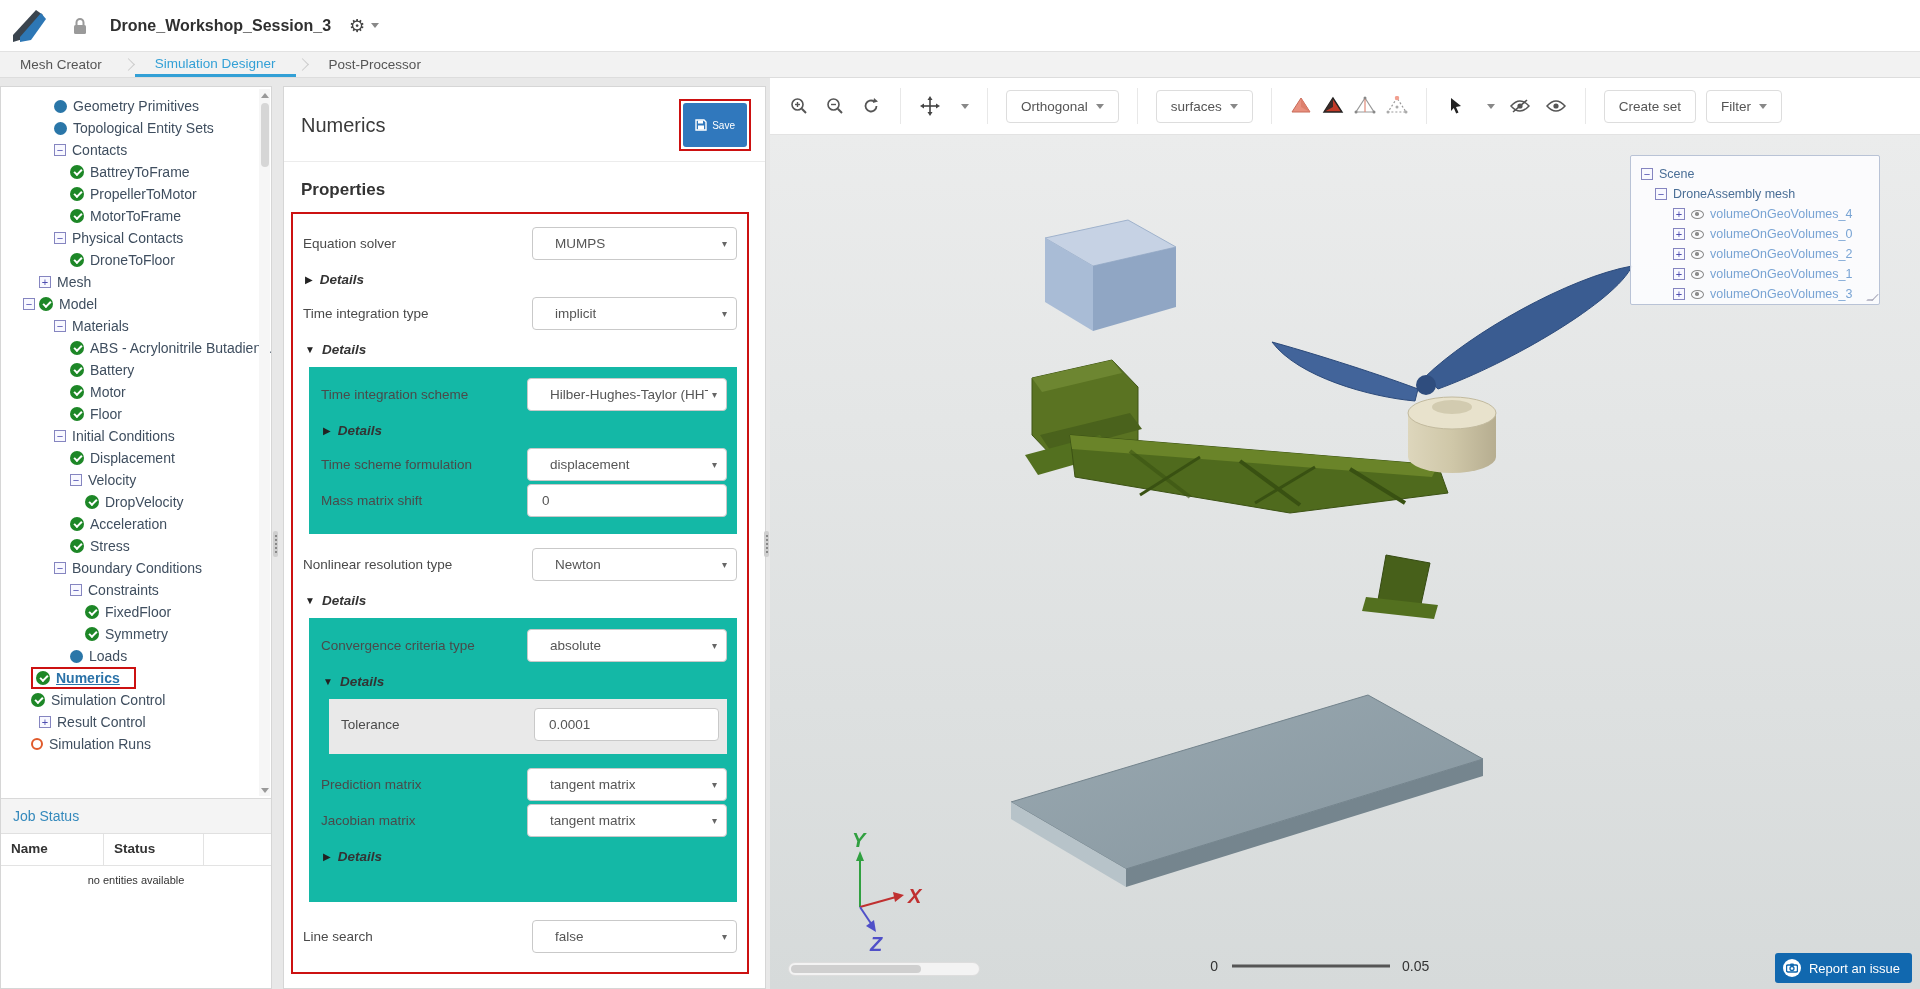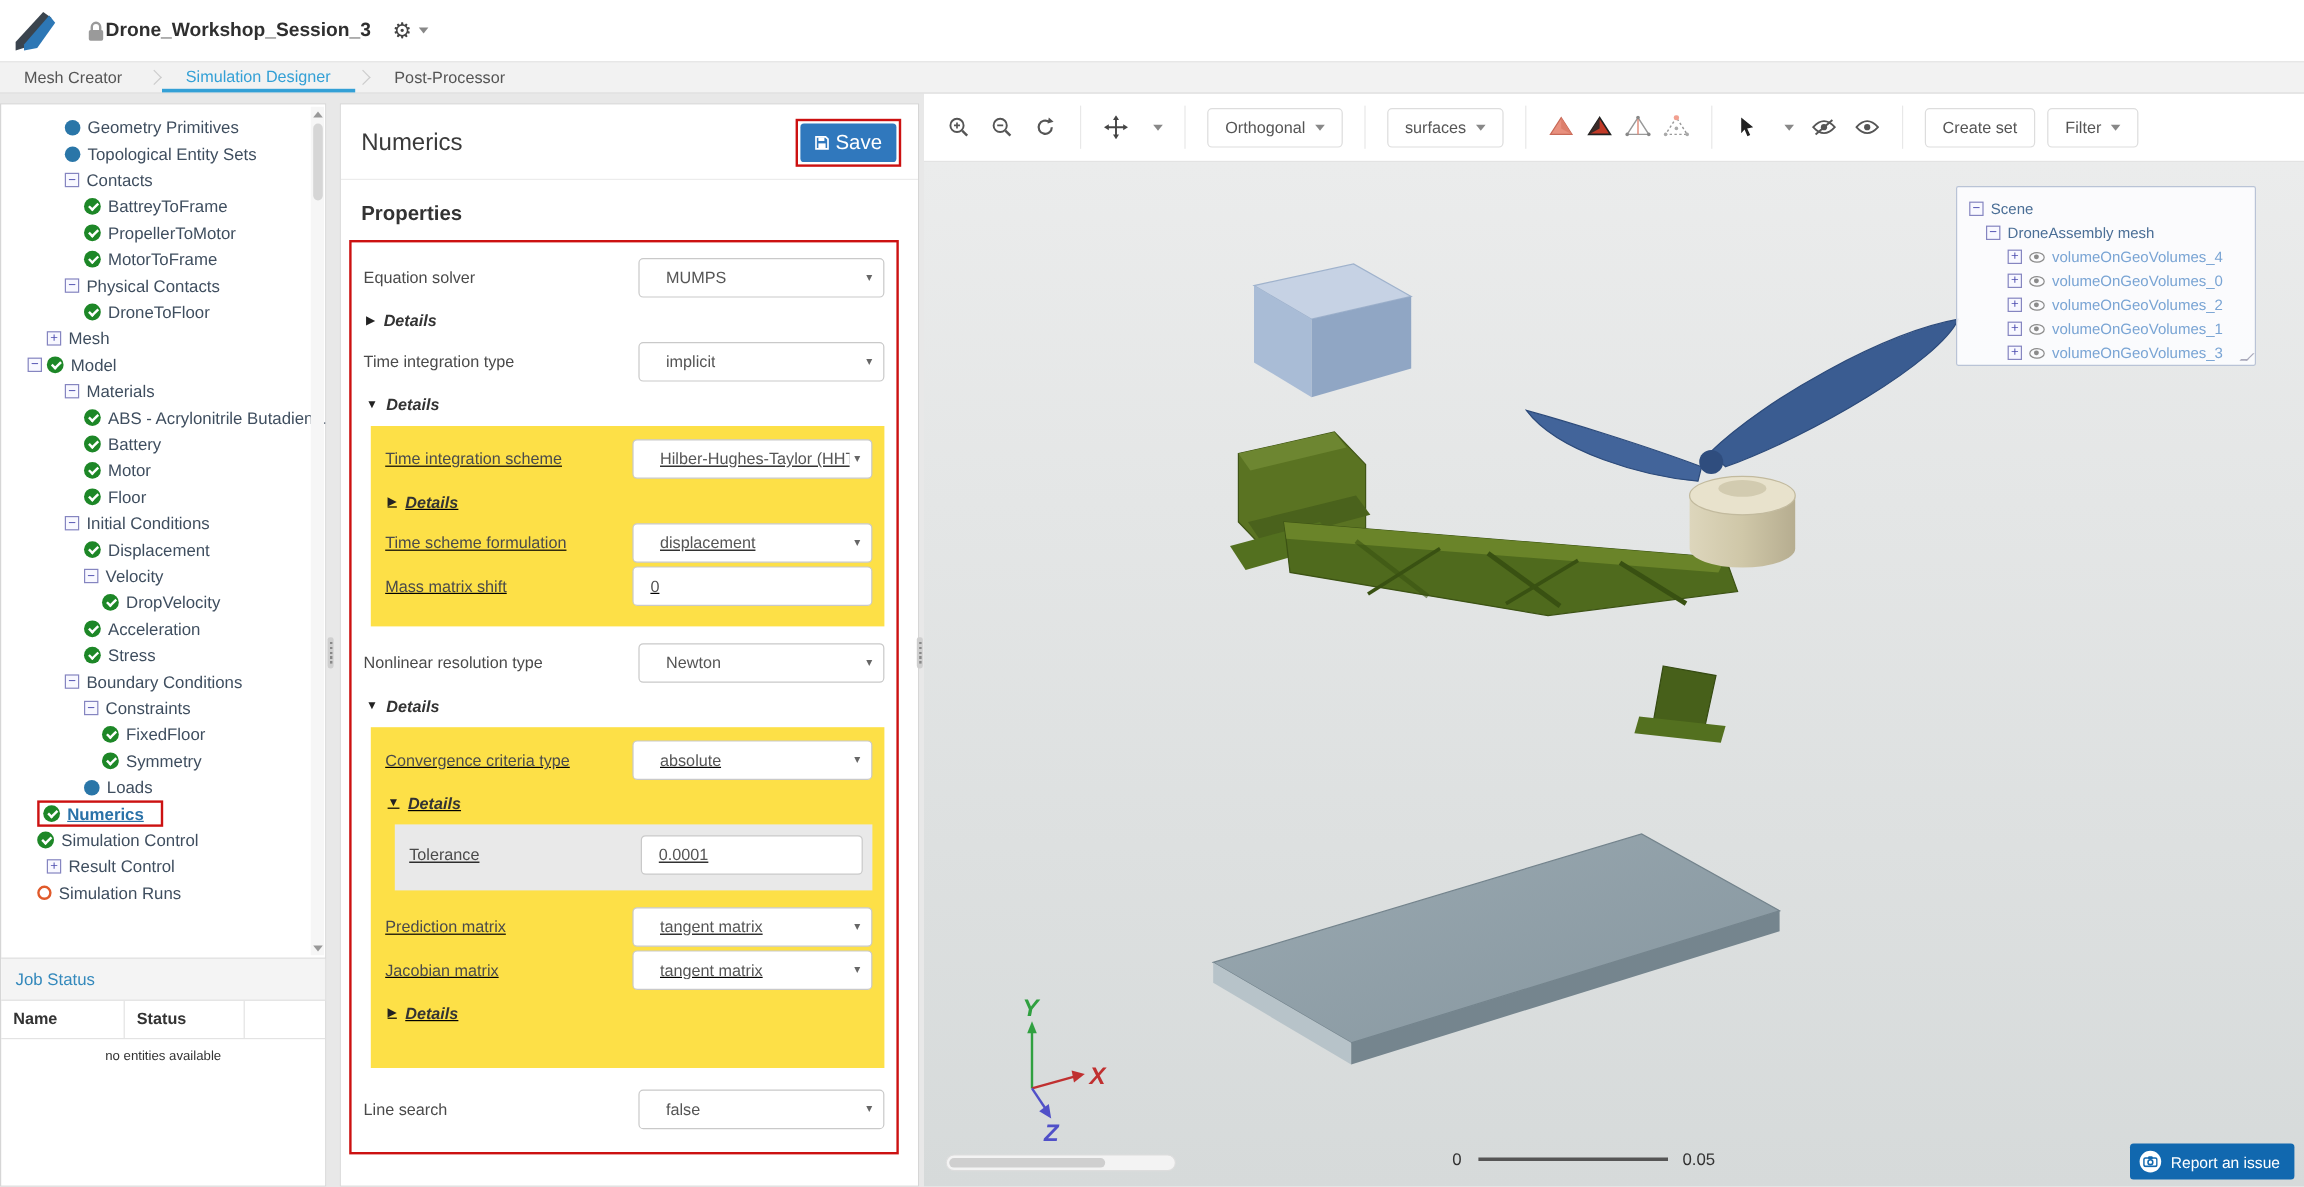--- a/index.html
+++ b/index.html
@@ -7,21 +7,21 @@
     --txt:#3f4e5f; --panelborder:#d6d6d6;
   }
   *{box-sizing:border-box;margin:0;padding:0;font-family:"Liberation Sans","DejaVu Sans",sans-serif;}
   html,body{width:1920px;height:989px;overflow:hidden;background:#e8e8e8;}
   #app{position:relative;width:1920px;height:989px;background:#e8e8e8;}
 
   
   .header{position:absolute;left:0;top:0;width:100%;height:52px;background:#fff;border-bottom:1px solid #e2e2e2;display:flex;align-items:center;z-index:30;}
   .logo{width:38px;height:38px;margin-left:10px;}
   .lock{margin-left:24px;}
-  .proj-title{font-size:16px;font-weight:700;color:#2f2f2f;}
+  .proj-title{margin-left:22px;font-size:16px;font-weight:700;color:#2f2f2f;}
   .gear{margin-left:18px;font-size:18px;color:#444;line-height:1;}
   .carety{display:inline-block;width:0;height:0;border-left:4px solid transparent;border-right:4px solid transparent;border-top:5px solid #888;margin-left:6px;}
   .hspacer{flex:1;}
   .hlinks{display:flex;align-items:center;gap:26px;margin-right:28px;font-size:14px;color:#4a4a4a;}
   .hlink{cursor:pointer;}
   .help-wrap{display:flex;align-items:center;}
   .avatar{width:30px;height:30px;border-radius:50%;overflow:hidden;border:1px solid #ddd;}
 
   
   .tabbar{position:absolute;left:0;top:52px;width:100%;height:26px;background:#f2f2f2;border-bottom:1px solid #ddd;display:flex;align-items:stretch;z-index:29;}
@@ -61,33 +61,33 @@
   .job-th:nth-child(1){width:103px;}
   .job-th:nth-child(2){width:100px;}
   .job-th:nth-child(3){flex:1;border-right:none;}
   .job-empty{text-align:center;font-size:11px;color:#333;padding-top:8px;}
 
   
   .props-panel{position:absolute;left:283px;top:86px;width:483px;bottom:0;background:#fff;border:1px solid var(--panelborder);overflow:hidden;}
   .props-head{display:flex;align-items:center;justify-content:space-between;padding:12px 14px 10px 17px;border-bottom:1px solid #ececec;}
   .props-title{font-size:20px;color:#3a3a3a;}
   .save-outline{border:2px solid var(--red);padding:2px;}
-  .save-btn{display:flex;align-items:center;gap:5px;background:var(--save);color:#fff;font-size:17px;border:none;padding:6px 12px;border-radius:3px;cursor:pointer;}
+  .save-btn{display:flex;align-items:center;gap:5px;background:var(--save);color:#fff;font-size:10px;border:none;padding:16px 12px;border-radius:3px;cursor:pointer;}
   .section-title{font-size:17px;font-weight:700;color:#333;margin:18px 0 12px 17px;}
   .redbox{margin:0 16px 0 7px;border:2px solid var(--red);padding:10px 10px 16px 10px;}
   .frow{display:flex;align-items:center;justify-content:space-between;min-height:33px;margin:3px 0;}
   .flabel{font-size:13.5px;color:#4a4a4a;padding-right:8px;}
   .fselect{width:205px;height:33px;background:#fff;border:1px solid #c9c9c9;border-radius:4px;display:flex;align-items:center;position:relative;cursor:pointer;flex:none;}
   .fselect .val{font-size:13.5px;color:#555;padding-left:22px;white-space:nowrap;overflow:hidden;max-width:180px;}
   .fselect .caret{position:absolute;right:9px;top:10px;font-size:10px;color:#666;}
   .finput{width:205px;height:33px;background:#fff;border:1px solid #c9c9c9;border-radius:4px;display:flex;align-items:center;font-size:13.5px;color:#555;padding-left:14px;flex:none;}
   .details{display:flex;align-items:center;gap:7px;margin:12px 0 10px 2px;cursor:pointer;}
   .details .tri{font-size:10px;color:#222;}
   .details .dlabel{font-size:13.5px;font-weight:700;font-style:italic;color:#333;}
-  .gpanel{background:#fde047;padding:8px 10px 14px 12px;margin:4px 0 6px 6px;text-decoration:underline;}
+  .gpanel{background:#14b8a6;padding:8px 10px 14px 12px;margin:4px 0 6px 6px;}
   .gpanel .fselect,.gpanel .finput{width:200px;background:#fff;}
   .gpanel2{background:#e9e9e9;padding:6px 8px 10px 12px;margin:4px 0 10px 8px;}
   .gpanel2 .finput{width:185px;}
 
   
   .vresizer{position:absolute;top:86px;bottom:0;width:8px;cursor:col-resize;}
   .vresizer .grip{position:absolute;top:445px;left:1px;width:5px;height:26px;background:#cfcfcf;border-radius:2px;}
   .vresizer .grip::after{content:"";position:absolute;left:1.5px;top:4px;width:2px;height:18px;background:repeating-linear-gradient(#888 0 2px,transparent 2px 4px);}
 
   

